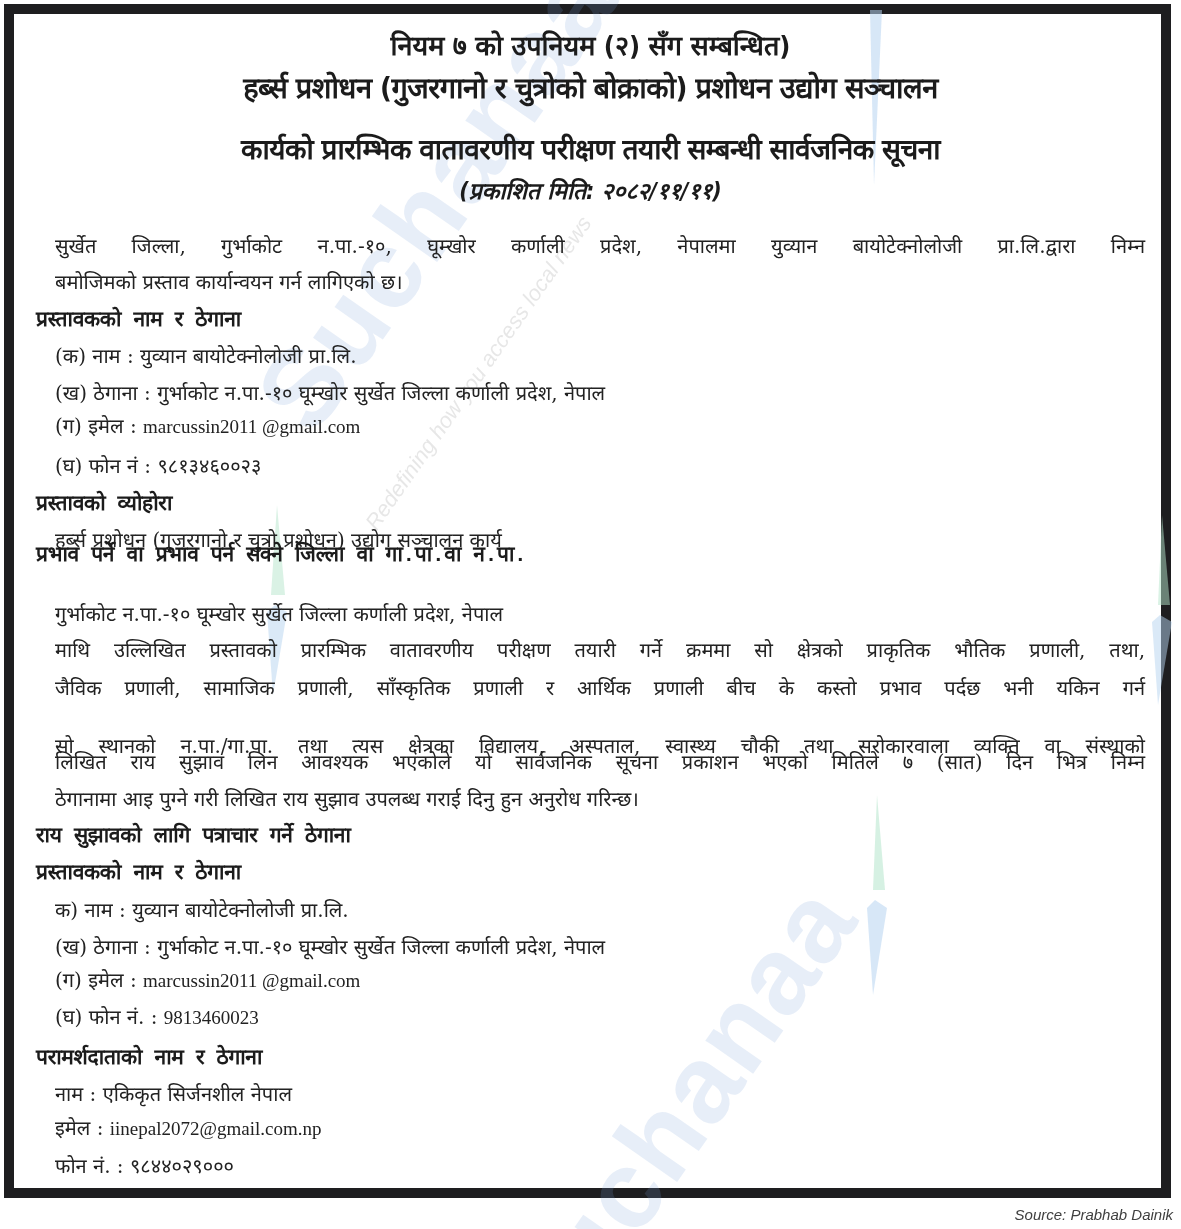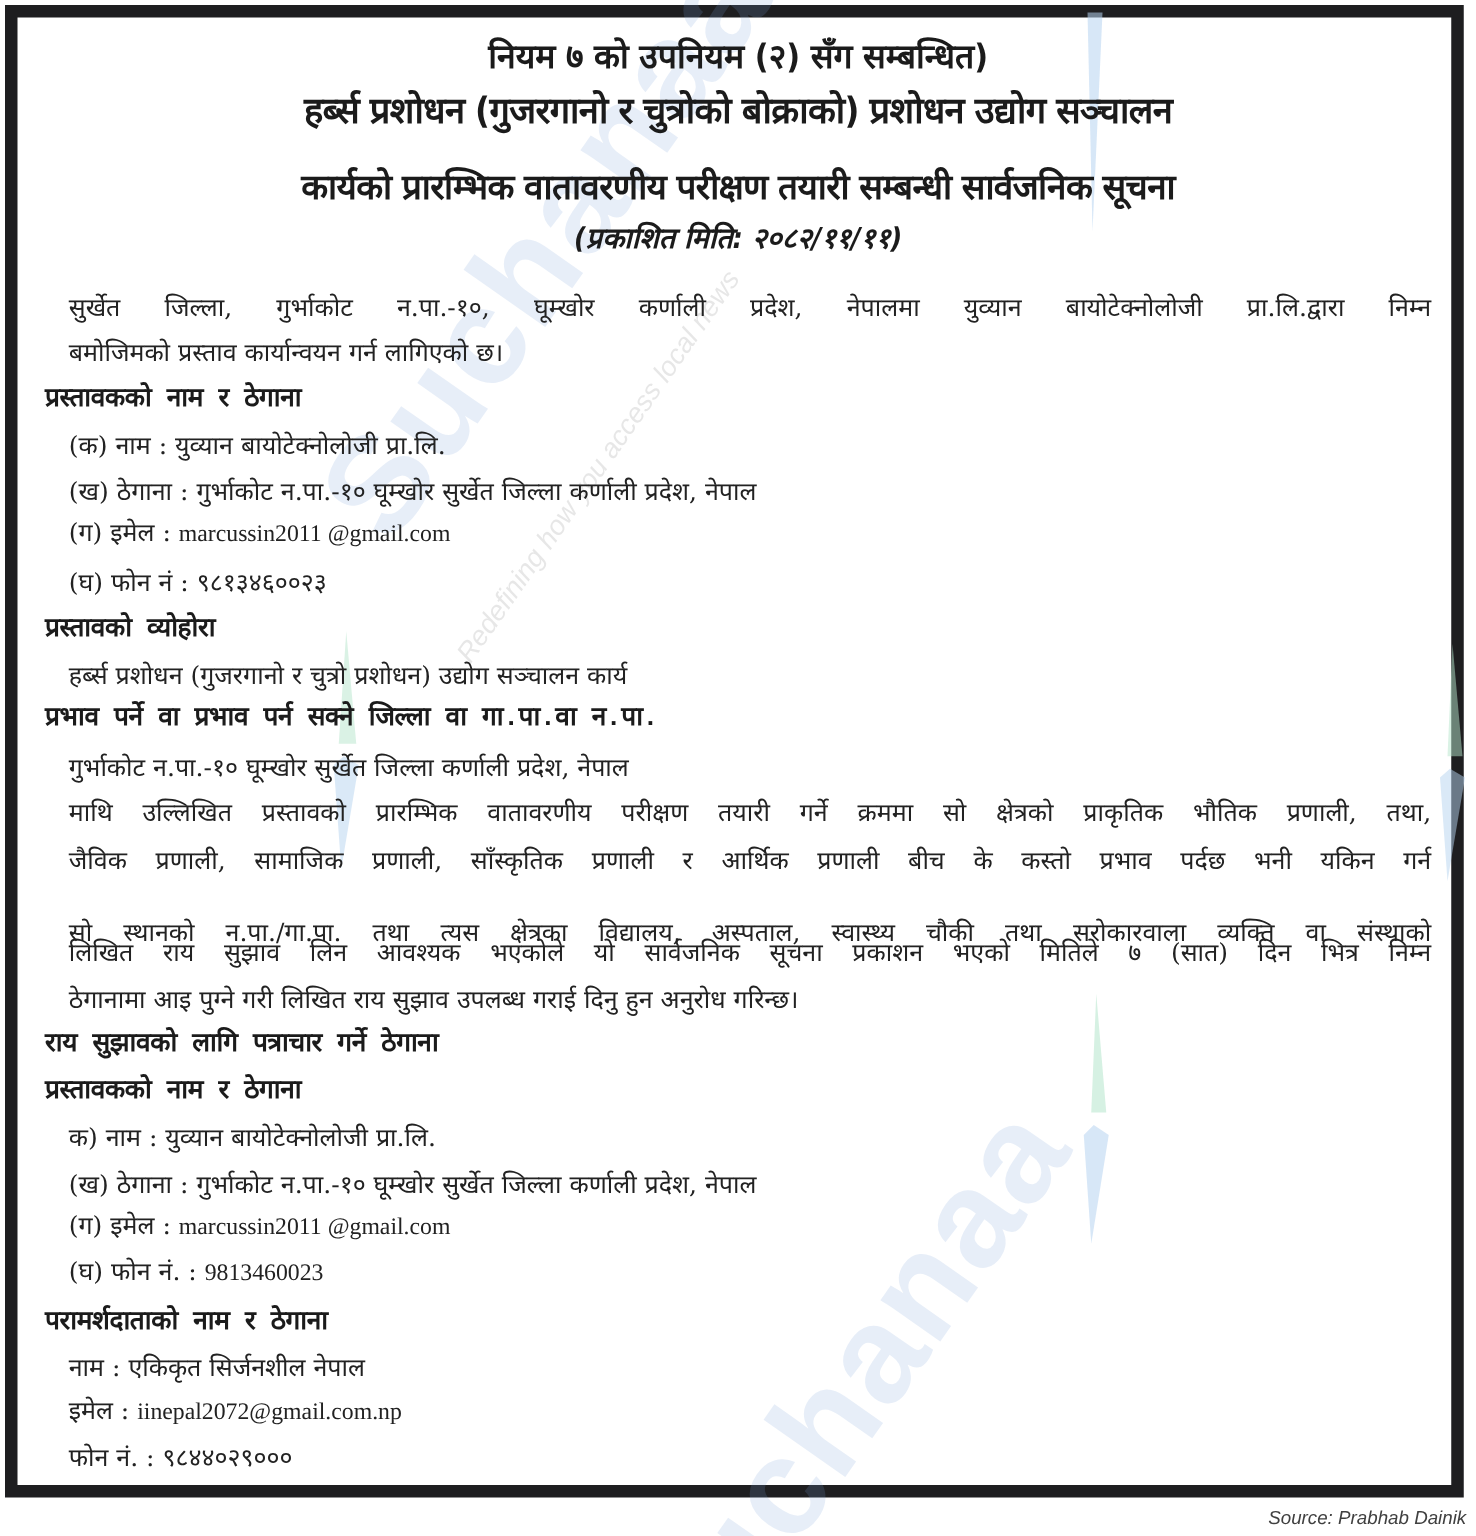--- a/index.html
+++ b/index.html
@@ -85,21 +85,21 @@
 <div class="line body" style="top:416px">
   <span>(ग) इमेल : </span><span class="latin">marcussin2011 @gmail.com</span>
 </div>
 <div class="line body" style="top:456px">
   <span>(घ) फोन नं : </span><span>९८१३४६००२३</span>
 </div>
 
 <div class="line head" style="top:494px">प्रस्तावको व्योहोरा</div>
 <div class="line body" style="top:530px">हर्ब्स प्रशोधन (गुजरगानो र चुत्रो प्रशोधन) उद्योग सञ्चालन कार्य</div>
 
-<div class="line head" style="top:565px">प्रभाव पर्ने वा प्रभाव पर्न सक्ने जिल्ला वा गा.पा.वा न.पा.</div>
+<div class="line head" style="top:545px">प्रभाव पर्ने वा प्रभाव पर्न सक्ने जिल्ला वा गा.पा.वा न.पा.</div>
 <div class="line body" style="top:604px">गुर्भाकोट न.पा.-१० घूम्खोर सुर्खेत जिल्ला कर्णाली प्रदेश, नेपाल</div>
 
 <div class="line body just" style="top:640px">माथि उल्लिखित प्रस्तावको प्रारम्भिक वातावरणीय परीक्षण तयारी गर्ने क्रममा सो क्षेत्रको प्राकृतिक भौतिक प्रणाली, तथा,</div>
 <div class="line body just" style="top:678px">जैविक प्रणाली, सामाजिक प्रणाली, साँस्कृतिक प्रणाली र आर्थिक प्रणाली बीच के कस्तो प्रभाव पर्दछ भनी यकिन गर्न</div>
 <div class="line body just" style="top:736px">सो स्थानको न.पा./गा.पा. तथा त्यस क्षेत्रका विद्यालय, अस्पताल, स्वास्थ्य चौकी तथा सरोकारवाला व्यक्ति वा संस्थाको</div>
 <div class="line body just" style="top:752px">लिखित राय सुझाव लिन आवश्यक भएकोले यो सार्वजनिक सूचना प्रकाशन भएको मितिले ७ (सात) दिन भित्र निम्न</div>
 <div class="line body" style="top:789px">ठेगानामा आइ पुग्ने गरी लिखित राय सुझाव उपलब्ध गराई दिनु हुन अनुरोध गरिन्छ।</div>
 
 <div class="line head" style="top:826px">राय सुझावको लागि पत्राचार गर्ने ठेगाना</div>
 <div class="line head" style="top:863px">प्रस्तावकको नाम र ठेगाना</div>

